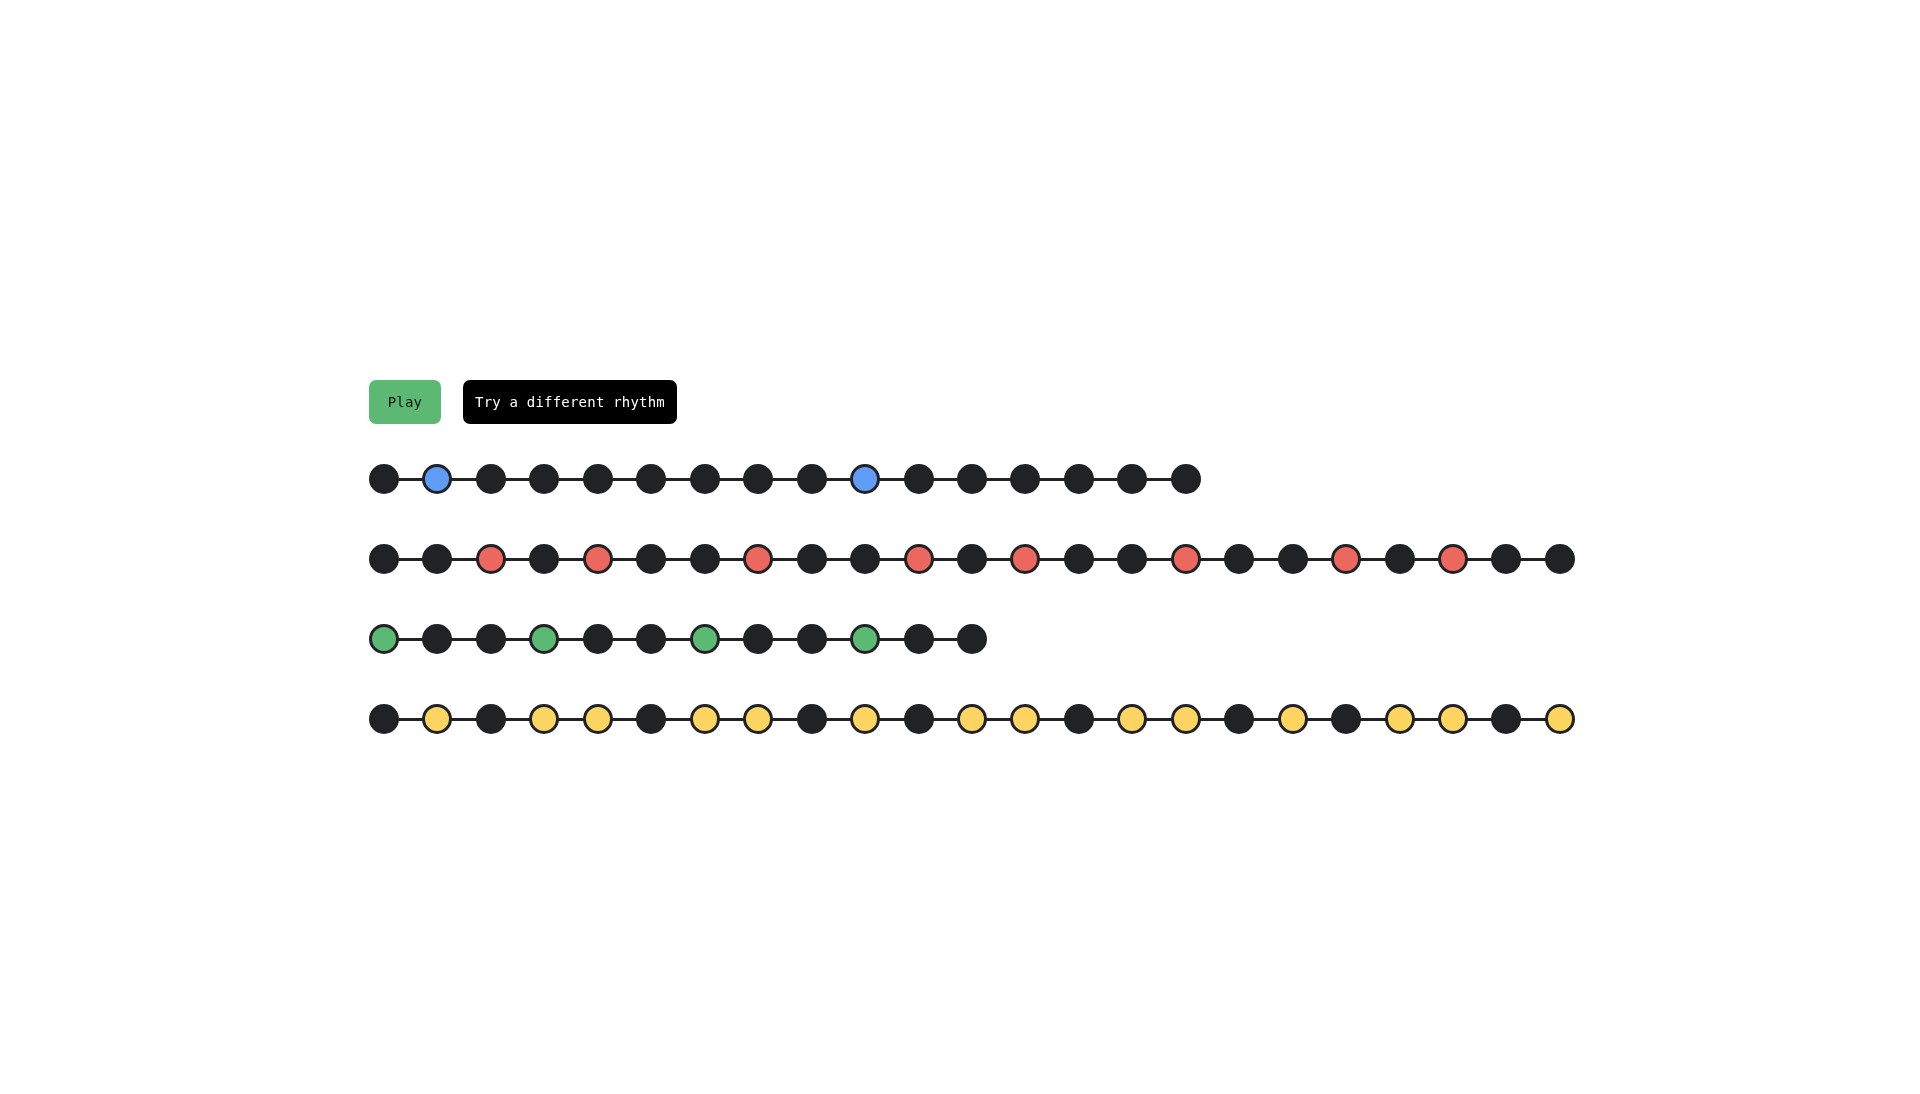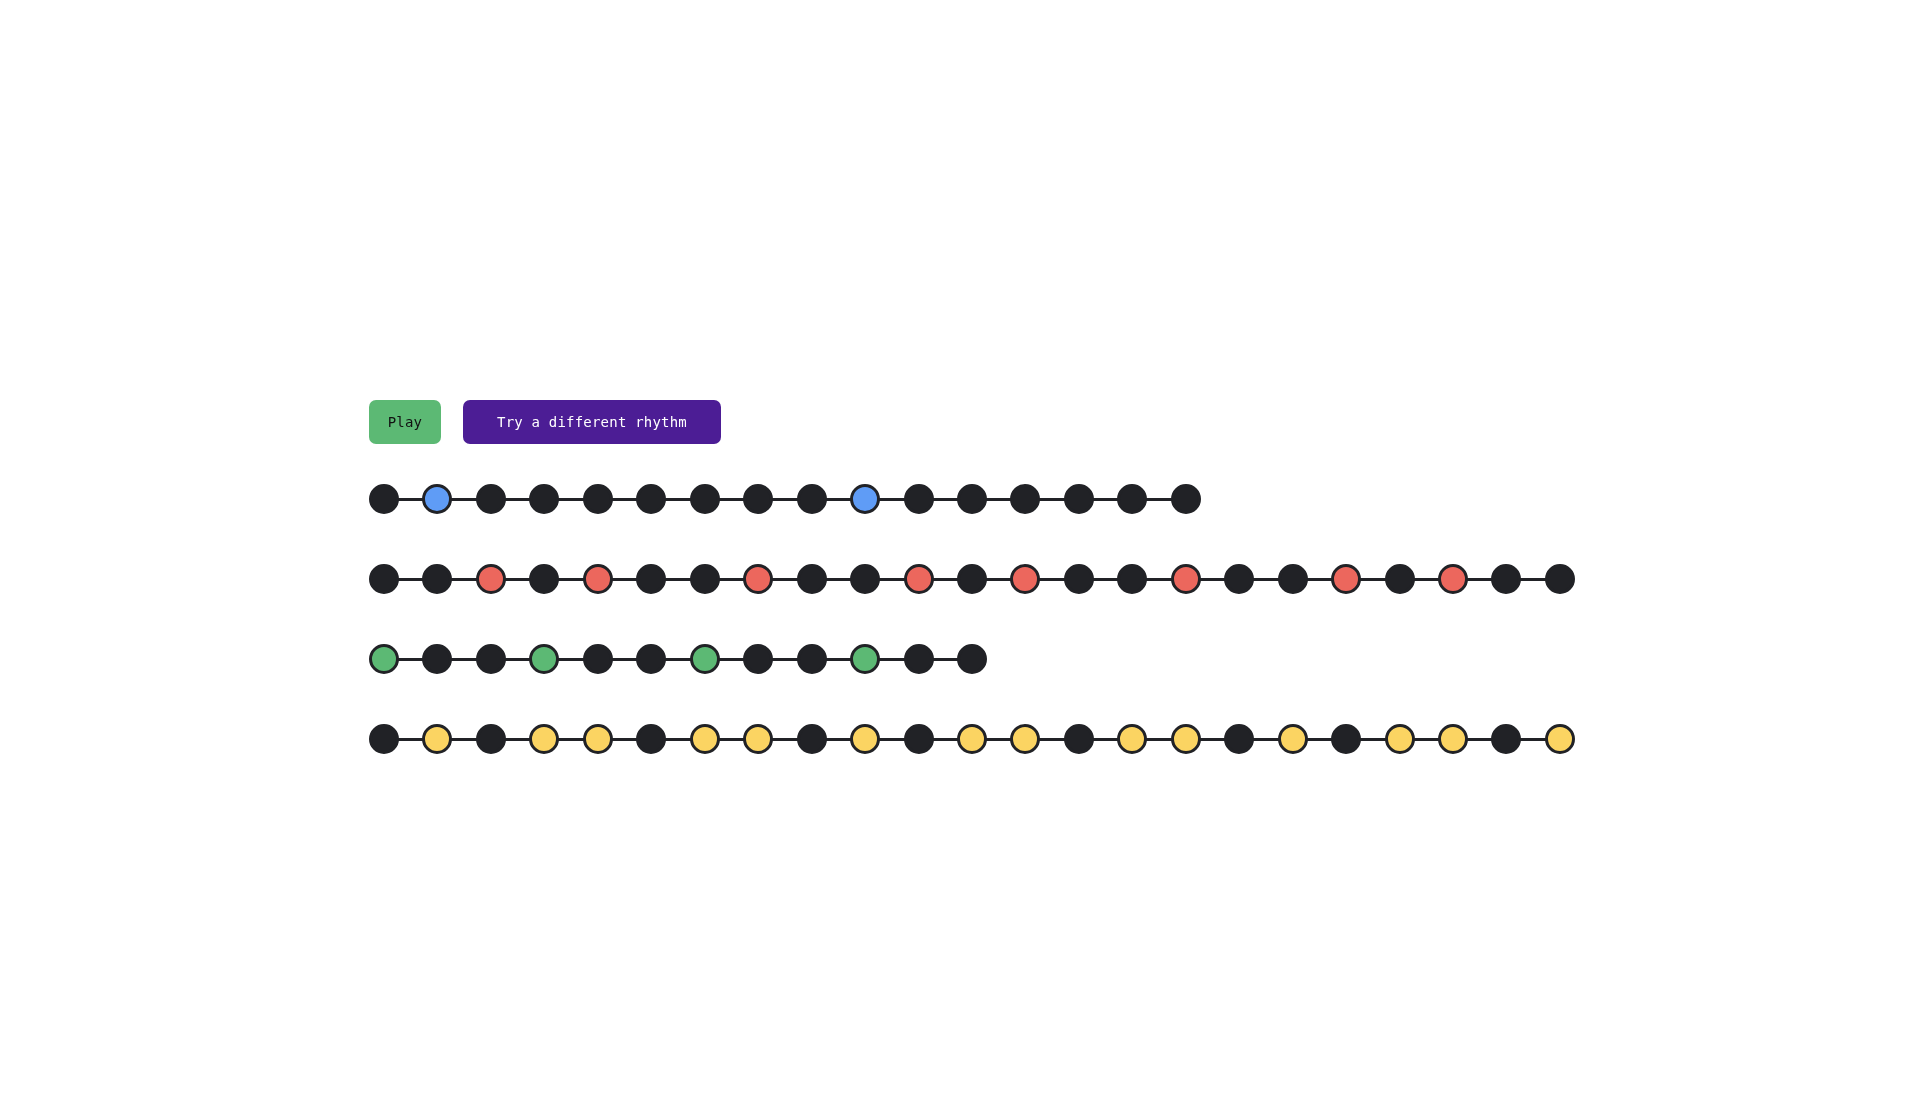--- a/index.html
+++ b/index.html
@@ -6,21 +6,21 @@
       margin: 0;
       padding: 0;
       background: #ffffff;
       width: 1920px;
       height: 1094px;
       overflow: hidden;
     }
     .stage {
       position: absolute;
       left: 369px;
-      top: 400px;
+      top: 380px;
     }
     .controls {
       display: flex;
       align-items: center;
       height: 44px;
     }
     .btn {
       height: 44px;
       box-sizing: border-box;
       border: none;
@@ -34,24 +34,24 @@
       align-items: center;
       justify-content: center;
     }
     .btn-play {
       background: #5cb974;
       color: #111111;
       width: 72px;
       padding: 0;
     }
     .btn-rhythm {
-      background: #4c1d95;
+      background: #000000;
       color: #ffffff;
       margin-left: 22px;
-      width: 258px;
+      width: 214px;
       padding: 0;
     }
     .rows {
       position: relative;
       margin-top: 40px;
     }
     .row {
       position: relative;
       height: 30px;
       margin-bottom: 50px;

